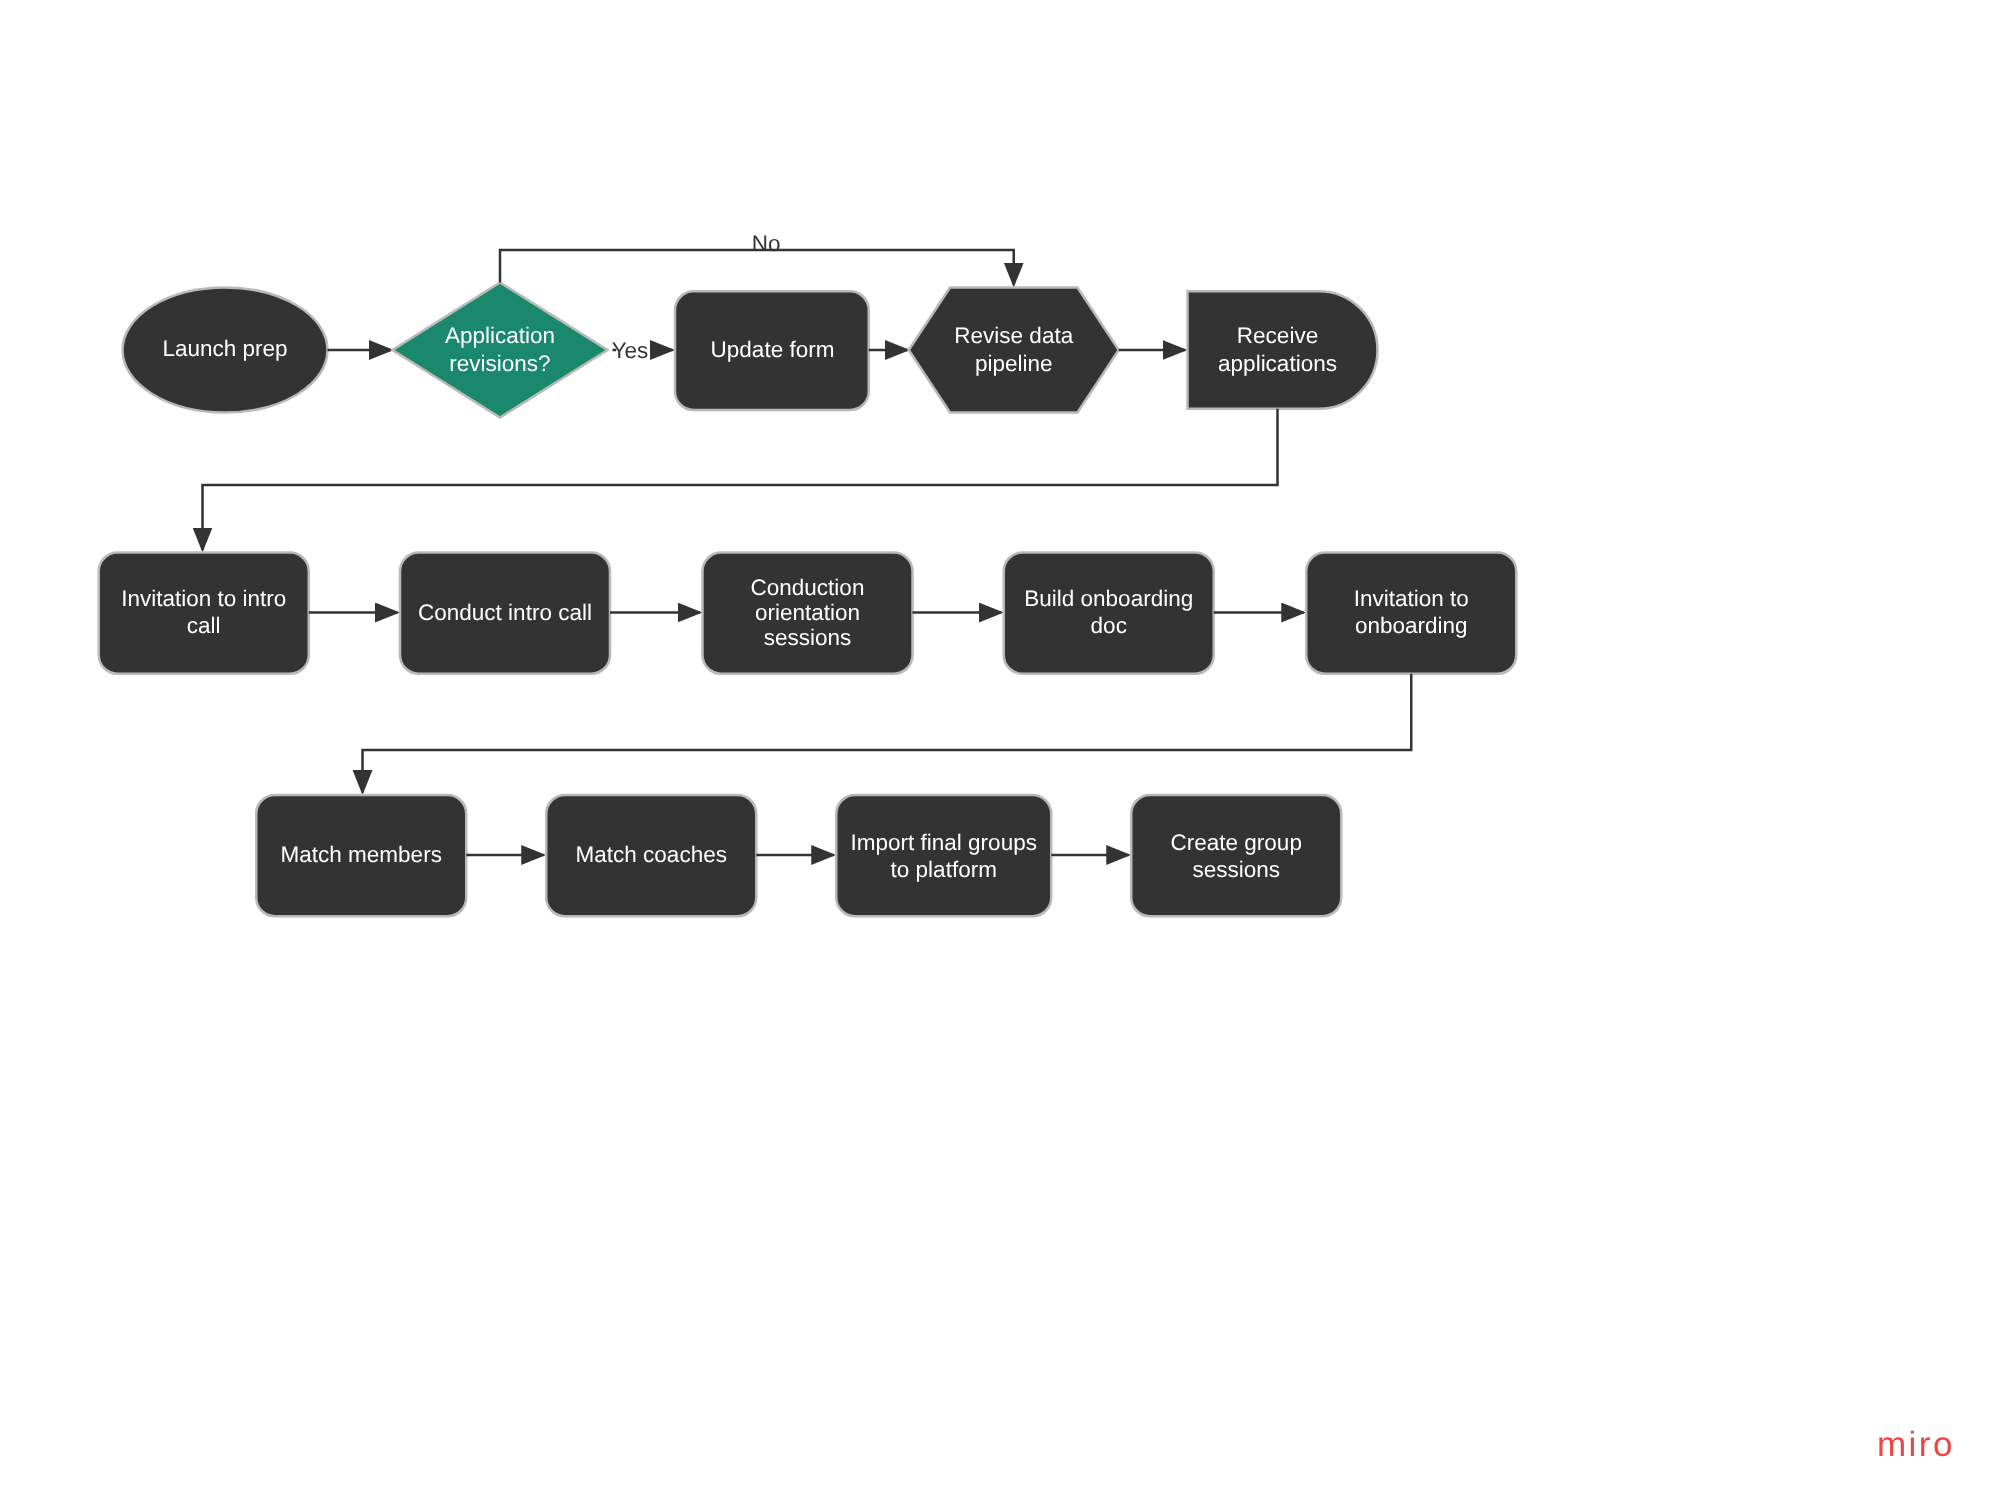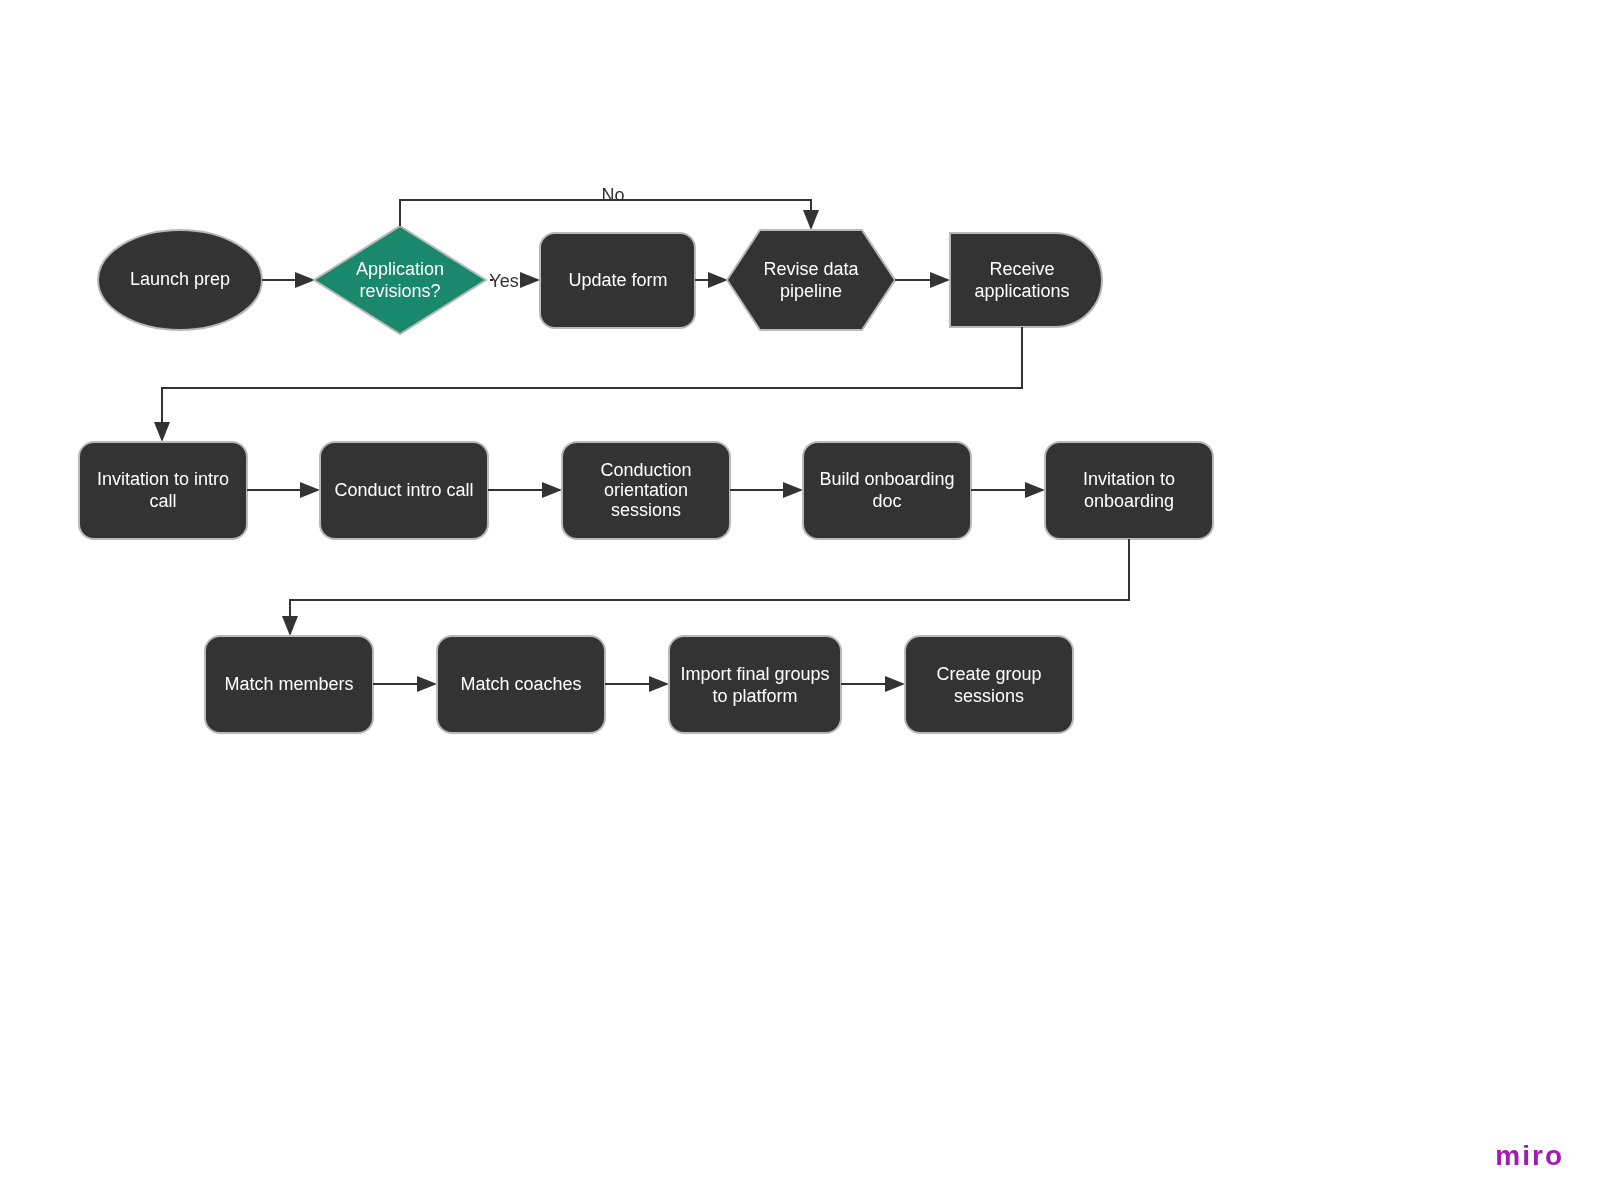--- a/index.html
+++ b/index.html
@@ -1,19 +1,19 @@
 <!DOCTYPE html>
 <html><head>
 <meta charset="utf-8">
 <style>
   html,body{margin:0;padding:0;width:1600px;height:1200px;background:#ffffff;font-family:"Helvetica Neue",Helvetica,Arial,sans-serif;}
   .canvas{position:relative;width:1600px;height:1200px;}
   .node-text{fill:#ffffff;font-size:18px;text-anchor:middle;dominant-baseline:middle;}
   .edge-label{fill:#333333;font-size:18px;text-anchor:middle;dominant-baseline:middle;}
-  .watermark{position:absolute;right:36px;bottom:28px;color:#a21caf;font-size:28px;letter-spacing:2px;font-weight:700;}
+  .watermark{position:absolute;right:36px;bottom:28px;color:#ef4444;font-size:28px;letter-spacing:2px;font-weight:400;}
 </style>
 </head>
 <body>
 
 <div class="canvas">
 <svg width="1600" height="1200" viewBox="0 0 1600 1200">
   <defs>
     <marker id="arrowhead" markerWidth="10" markerHeight="8" refX="9" refY="4" orient="auto">
       <polygon points="0 0, 10 4, 0 8" fill="#333333"></polygon>
     </marker>

